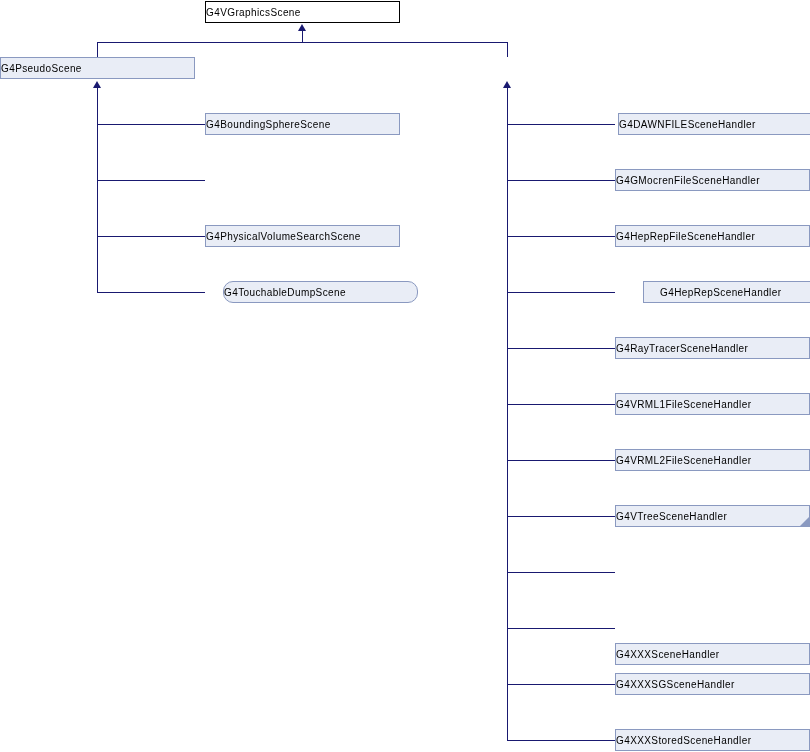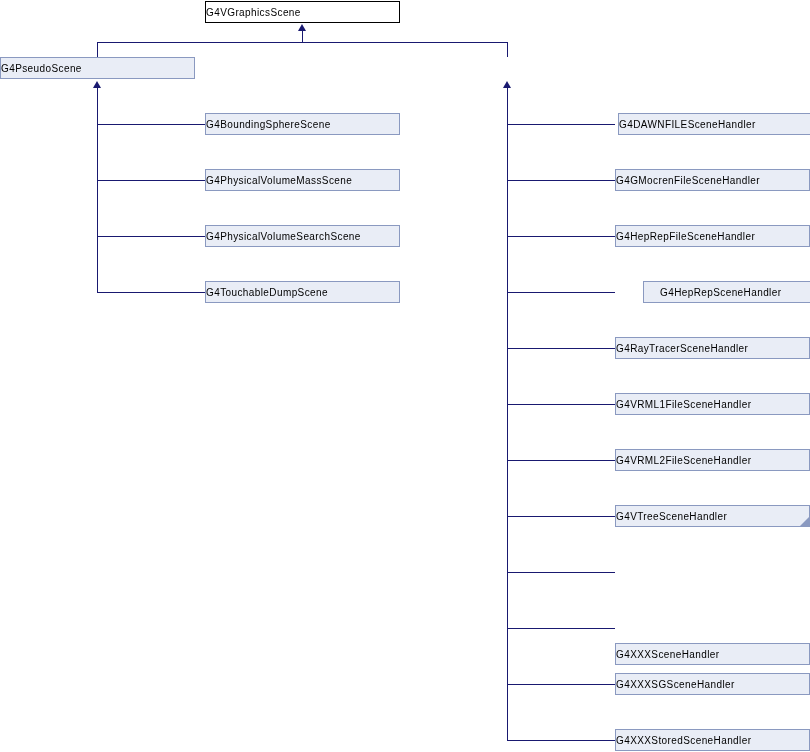--- a/index.html
+++ b/index.html
@@ -67,27 +67,24 @@
   <div class="arrow-up" style="left:93px;top:81px;"></div>
   <div class="vline" style="left:97px;top:87px;height:206px;"></div>
   <div class="hline" style="left:97px;top:124px;width:108px;"></div>
   <div class="hline" style="left:97px;top:180px;width:108px;"></div>
   <div class="hline" style="left:97px;top:236px;width:108px;"></div>
   <div class="hline" style="left:97px;top:292px;width:108px;"></div>
 
   <div class="node" style="left:205px;top:113px;">
     <span>G4BoundingSphereScene</span>
   </div>
-  <div class="node" style="left:205px;top:169px;">
-    <span>G4PhysicalVolumeMassScene</span>
-  </div>
   <div class="node" style="left:205px;top:225px;">
     <span>G4PhysicalVolumeSearchScene</span>
   </div>
-  <div class="node" style="left:205px;top:281px;">
+  <div class="node" style="left:223px;top:281px;border-radius:10px;">
     <span>G4TouchableDumpScene</span>
   </div>
 
   <div class="arrow-up" style="left:503px;top:81px;"></div>
   <div class="vline" style="left:507px;top:87px;height:654px;"></div>
   <div class="hline" style="left:507px;top:124px;width:108px;"></div>
   <div class="hline" style="left:507px;top:180px;width:108px;"></div>
   <div class="hline" style="left:507px;top:236px;width:108px;"></div>
   <div class="hline" style="left:507px;top:292px;width:108px;"></div>
   <div class="hline" style="left:507px;top:348px;width:108px;"></div>

